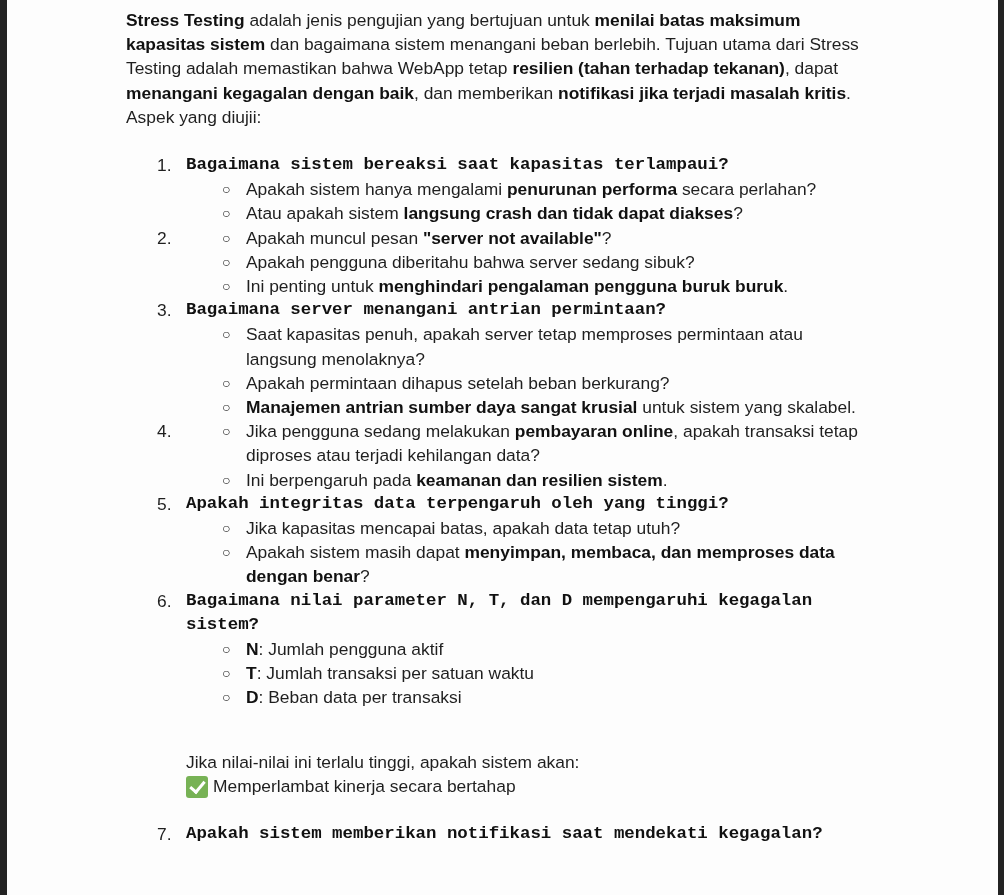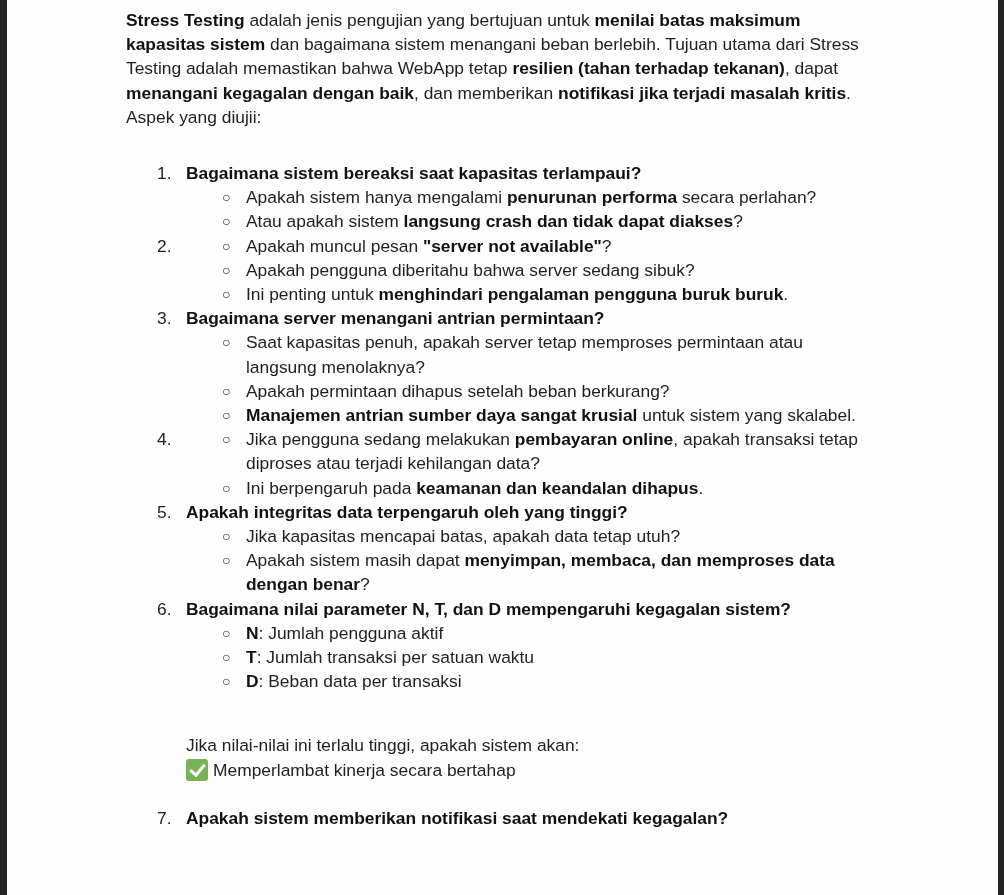--- a/index.html
+++ b/index.html
@@ -9,30 +9,30 @@
     font-family: "Liberation Sans", sans-serif;
     color: #1f1f1f;
     position: relative;
   }
   .edge-left { position: absolute; left: 0; top: 0; width: 7px; height: 895px; background: #232323; }
   .edge-right { position: absolute; left: 998px; top: 0; width: 6px; height: 895px; background: #232323; }
   .page { position: absolute; left: 7px; top: 0; width: 991px; height: 895px; background: #fdfdfd; }
   .content { position: absolute; left: 119px; top: 8px; width: 740px; font-size: 17.4px; line-height: 24.2px; }
   p { margin: 0; }
   b { font-weight: bold; color: #111; }
-  .intro { margin-bottom: 32px; }
+  .intro { margin-bottom: 24px; }
   ol.main { list-style: none; margin: 0; padding: 0; }
   ol.main > li { position: relative; padding-left: 60px; }
   .num { position: absolute; left: 31px; top: 0; }
-  .title { font-weight: bold; color: #111; }
+  .title { font-weight: bold; color: #111; font-family: Liberation Mono, monospace; }
   ul.sub { list-style: none; margin: 0; padding: 0; }
   ul.sub > li { position: relative; padding-left: 60px; }
   .bullet { position: absolute; left: 36px; top: 0; font-size: 14px; }
   .after { padding-left: 0; margin-top: 40px; }
-  .emoji-line { display: flex; align-items: center; }
+  .emoji-line { display: flex; align-items: flex-end; }
   .emoji { display: inline-block; width: 22px; height: 22px; margin-right: 5px; position: relative; }
   .check { background: #77b255; border-radius: 3px; }
   .check::after {
     content: ""; position: absolute; left: 7px; top: 2px; width: 6px; height: 12px;
     border-right: 3px solid #fff; border-bottom: 3px solid #fff; transform: rotate(40deg);
   }
   .cross::before, .cross::after {
     content: ""; position: absolute; left: 9px; top: 0px; width: 5px; height: 23px;
     background: #dd2e44; border-radius: 1px;
   }
@@ -70,21 +70,21 @@
           <ul class="sub">
             <li><span class="bullet">○</span><span>Saat kapasitas penuh, apakah server tetap memproses permintaan atau langsung menolaknya?</span></li>
             <li><span class="bullet">○</span><span>Apakah permintaan dihapus setelah beban berkurang?</span></li>
             <li><span class="bullet">○</span><b>Manajemen antrian sumber daya sangat krusial</b><span> untuk sistem yang skalabel.</span></li>
           </ul>
         </li>
         <li>
           <span class="num">4.</span>
           <ul class="sub">
             <li><span class="bullet">○</span><span>Jika pengguna sedang melakukan </span><b>pembayaran online</b><span>, apakah transaksi tetap diproses atau terjadi kehilangan data?</span></li>
-            <li><span class="bullet">○</span><span>Ini berpengaruh pada </span><b>keamanan dan keandalan dihapus</b><span>.</span></li>
+            <li><span class="bullet">○</span><span>Ini berpengaruh pada </span><b>keamanan dan resilien sistem</b><span>.</span></li>
           </ul>
         </li>
         <li>
           <span class="num">5.</span>
           <div class="title">Apakah integritas data terpengaruh oleh yang tinggi?</div>
           <ul class="sub">
             <li><span class="bullet">○</span><span>Jika kapasitas mencapai batas, apakah data tetap utuh?</span></li>
             <li><span class="bullet">○</span><span>Apakah sistem masih dapat </span><b>menyimpan, membaca, dan memproses data dengan benar</b><span>?</span></li>
           </ul>
         </li>

